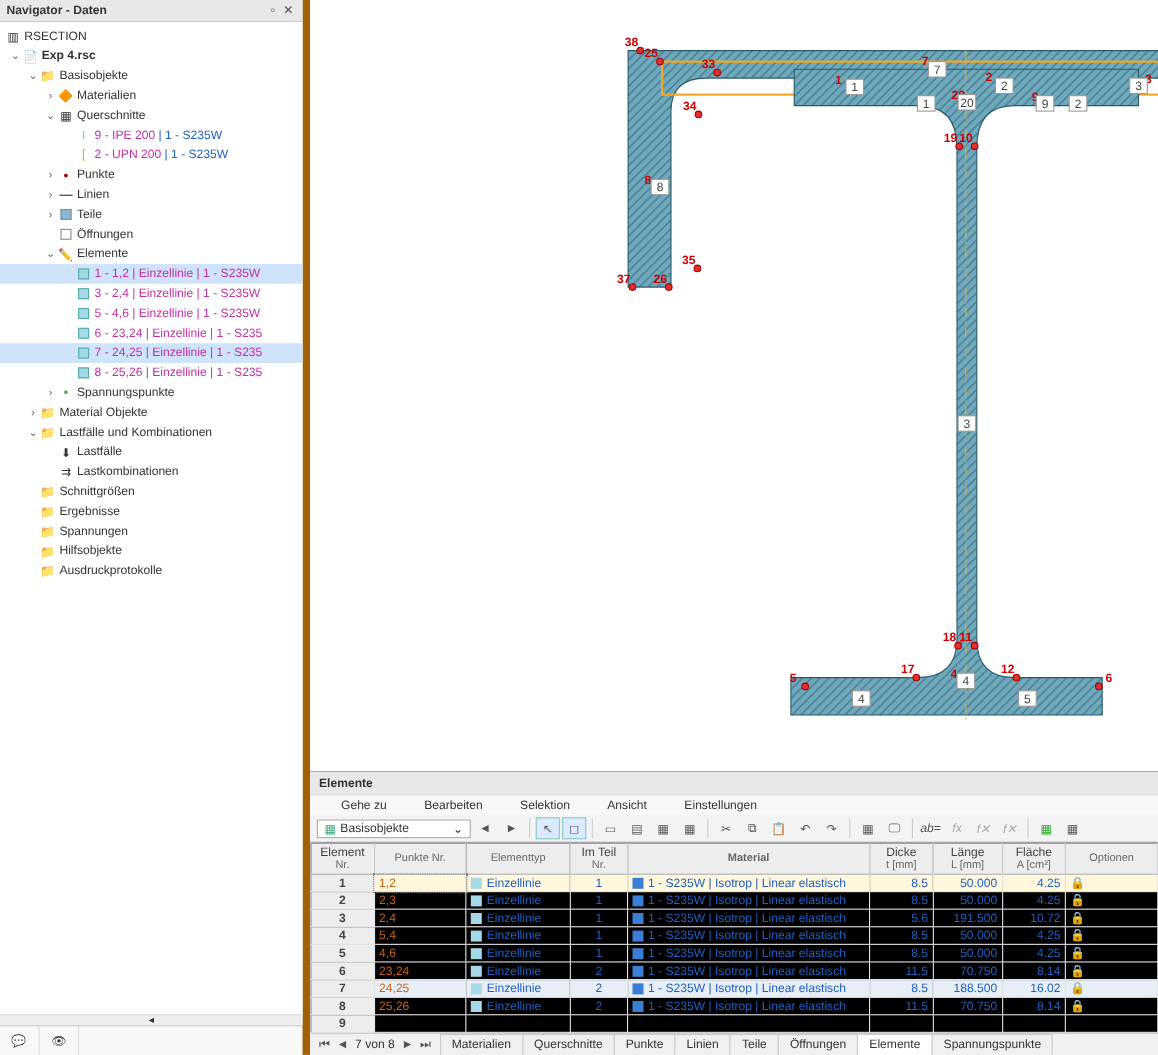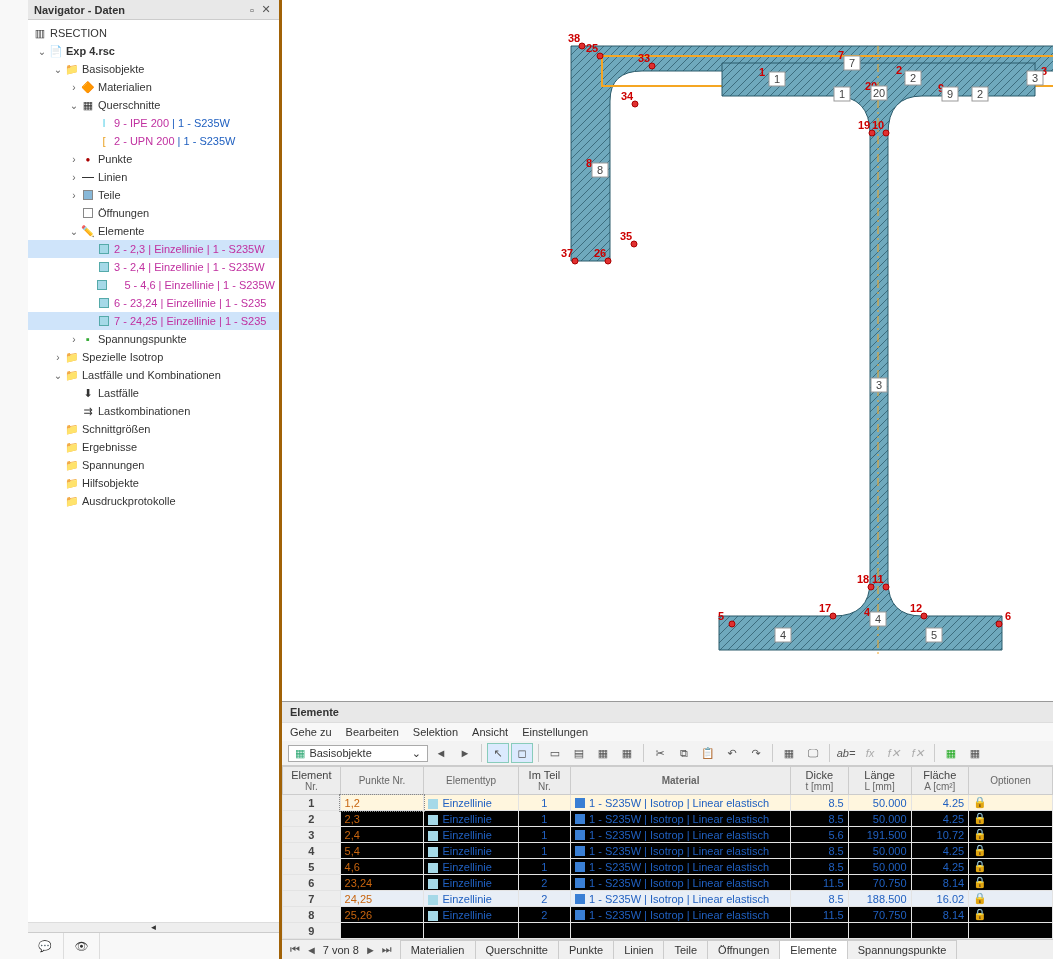--- a/index.html
+++ b/index.html
@@ -1,17 +1,17 @@
 <!DOCTYPE html>
 <html><head>
 <meta charset="utf-8">
 <style>
   * { box-sizing: border-box; margin: 0; padding: 0; font-family: "Segoe UI", Tahoma, sans-serif; font-size: 11px; }
   body { width: 1053px; height: 959px; display: flex; background: #f0f0f0; color: #333; overflow: hidden; }
-  .nav { width: 282px; display: flex; flex-direction: column; border-right: 3px solid #a16207; background: #f8f8f8; padding-left: 28px; }
+  .nav { width: 282px; display: flex; flex-direction: column; border-right: 7px solid #a16207; background: #f8f8f8; }
   .nav-hdr { display: flex; align-items: center; padding: 3px 6px; background: #e8e8e8; border-bottom: 1px solid #ccc; }
   .nav-hdr .t { font-weight: bold; flex: 1; }
   .nav-hdr .btn { width: 14px; text-align: center; cursor: pointer; color: #555; }
   .tree { flex: 1; overflow: auto; padding: 4px 0; background: #fff; }
   .tree-row { display: flex; align-items: center; height: 18px; padding-right: 4px; white-space: nowrap; cursor: pointer; }
   .tree-row.sel { background: #cfe4fa; }
   .tw { display: inline-block; width: 12px; text-align: center; color: #666; font-size: 10px; }
   .ic { display: inline-flex; width: 16px; height: 14px; align-items: center; justify-content: center; margin-right: 2px; }
   .ic-folder { color: #d6b65a; }
   .ic-dot { color: #a00; font-size: 8px; }
@@ -21,35 +21,35 @@
   .lbl.pink { color: #c030a0; }
   .lbl.blue { color: #2060c0; }
   .nav-status { display: flex; border-top: 1px solid #ccc; }
   .nav-stat-btn { width: 36px; height: 26px; display: flex; align-items: center; justify-content: center; border-right: 1px solid #ddd; }
   .main { flex: 1; display: flex; flex-direction: column; background: #fff; }
   .canvas { flex: 1; position: relative; background: #fff; }
   .canvas svg { position: absolute; inset: 0; width: 100%; height: 100%; }
   .bottom { border-top: 1px solid #999; display: flex; flex-direction: column; background: #f8f8f8; }
   .bot-title { padding: 4px 8px; font-weight: bold; border-bottom: 1px solid #ddd; background: #e8e8e8;}
   .bot-menu { display: flex; gap: 14px; padding: 3px 8px; }
-  .bot-menu span { cursor: pointer; }
+  .bot-menu span { cursor: pointer; margin-left: 20px; }
   .bot-tb { display: flex; align-items: center; padding: 2px 6px; gap: 2px; border-bottom: 1px solid #ccc; background: #f3f3f3;}
   .bot-tb .sel { border: 1px solid #aaa; padding: 1px 6px; background: #fff; display: flex; align-items: center; gap: 4px; width: 140px;}
   .bot-tb .tbtn { width: 22px; height: 20px; display: flex; align-items: center; justify-content: center; border: 1px solid transparent; color: #555; }
   .bot-tb .sep { width: 1px; height: 18px; background: #ccc; margin: 0 3px; }
   .tbl { width: 100%; border-collapse: collapse; background: #000000; }
   .tbl th { background: #ededed; border: 1px solid #ccc; padding: 2px 4px; font-weight: normal; color: #444; }
   .tbl th .h1 { display: block; }
   .tbl th .h2 { display: block; font-size: 10px; color: #666; }
   .tbl td { border: 1px solid #e3e3e3; padding: 1px 4px; height: 16px; }
   .tbl td.nr { text-align: right; color: #2060c0; }
   .tbl td.rh { background: #ededed; text-align: center; color: #444; font-weight: bold;}
   .tbl tr.selrow td:not(.rh) { background: #fff6de; }
   .tbl tr.hlt td:not(.rh) { background: #e8eef6; }
-  .cell-type { color: #2060c0; display: flex; align-items: flex-end; gap: 4px; }
+  .cell-type { color: #2060c0; display: flex; align-items: center; gap: 4px; }
   .cell-type .sw { width: 10px; height: 10px; background: #a5d9e8; }
   .cell-mat { color: #2060c0; display: flex; align-items: center; gap: 4px; }
   .cell-mat .sw { width: 10px; height: 10px; background: #3a7fd4; }
   .cell-pk { color: #c7640e; }
   .lock { color: #888; }
   .bot-foot { display: flex; align-items: center; border-top: 1px solid #ccc; background: #f0f0f0; }
   .pager { display: flex; align-items: center; gap: 6px; padding: 2px 8px; }
   .pager .pg { cursor: pointer; color: #555; }
   .tabs { display: flex; }
   .tabs .tab { padding: 3px 10px; border: 1px solid #ccc; border-bottom: none; margin-right: -1px; background: #f0f0f0; cursor: pointer; }
@@ -124,58 +124,64 @@
     <div class="tree-row" style="padding-left:40px">
         <span class="tw">⌄</span>
         <span class="ic">✏️</span>
         <span class="lbl">Elemente</span>
       </div>
     <div id="el-list">
         <div class="tree-row sel" style="padding-left: 68px;">
           <span class="ic">
             <span class="ic-sq" style="background:#a5d9e8;border-color:#5aa"></span>
           </span>
-          <span class="lbl pink">2 - 2,3 | Einzellinie | 1 - S235W</span>
+          <span class="lbl pink">1 - 1,2 | Einzellinie | 1 - S235W</span>
         </div>
         <div class="tree-row" style="padding-left: 68px;">
           <span class="ic">
             <span class="ic-sq" style="background:#a5d9e8;border-color:#5aa"></span>
           </span>
           <span class="lbl pink">3 - 2,4 | Einzellinie | 1 - S235W</span>
         </div>
-        <div class="tree-row" style="padding-left: 68px; gap: 14px;">
+        <div class="tree-row" style="padding-left: 68px;">
           <span class="ic">
             <span class="ic-sq" style="background:#a5d9e8;border-color:#5aa"></span>
           </span>
           <span class="lbl pink">5 - 4,6 | Einzellinie | 1 - S235W</span>
         </div>
         <div class="tree-row" style="padding-left: 68px;">
           <span class="ic">
             <span class="ic-sq" style="background:#a5d9e8;border-color:#5aa"></span>
           </span>
           <span class="lbl pink">6 - 23,24 | Einzellinie | 1 - S235</span>
         </div>
         <div class="tree-row sel" style="padding-left: 68px;">
           <span class="ic">
             <span class="ic-sq" style="background:#a5d9e8;border-color:#5aa"></span>
           </span>
           <span class="lbl pink">7 - 24,25 | Einzellinie | 1 - S235</span>
         </div>
+        <div class="tree-row" style="padding-left: 68px;">
+          <span class="ic">
+            <span class="ic-sq" style="background:#a5d9e8;border-color:#5aa"></span>
+          </span>
+          <span class="lbl pink">8 - 25,26 | Einzellinie | 1 - S235</span>
+        </div>
       </div>
 
     <div class="tree-row" style="padding-left:40px">
         <span class="tw">›</span>
         <span class="ic" style="color:#3a3">▪</span>
         <span class="lbl">Spannungspunkte</span>
       </div>
 
     <div class="tree-row" style="padding-left:24px">
         <span class="tw">›</span>
         <span class="ic ic-folder">📁</span>
-        <span class="lbl">Spezielle Isotrop</span>
+        <span class="lbl">Material Objekte</span>
       </div>
     <div class="tree-row" style="padding-left:24px">
         <span class="tw">⌄</span>
         <span class="ic ic-folder">📁</span>
         <span class="lbl">Lastfälle und Kombinationen</span>
       </div>
     <div class="tree-row" style="padding-left:52px">
         <span class="ic">⬇</span>
         <span class="lbl">Lastfälle</span>
       </div>

